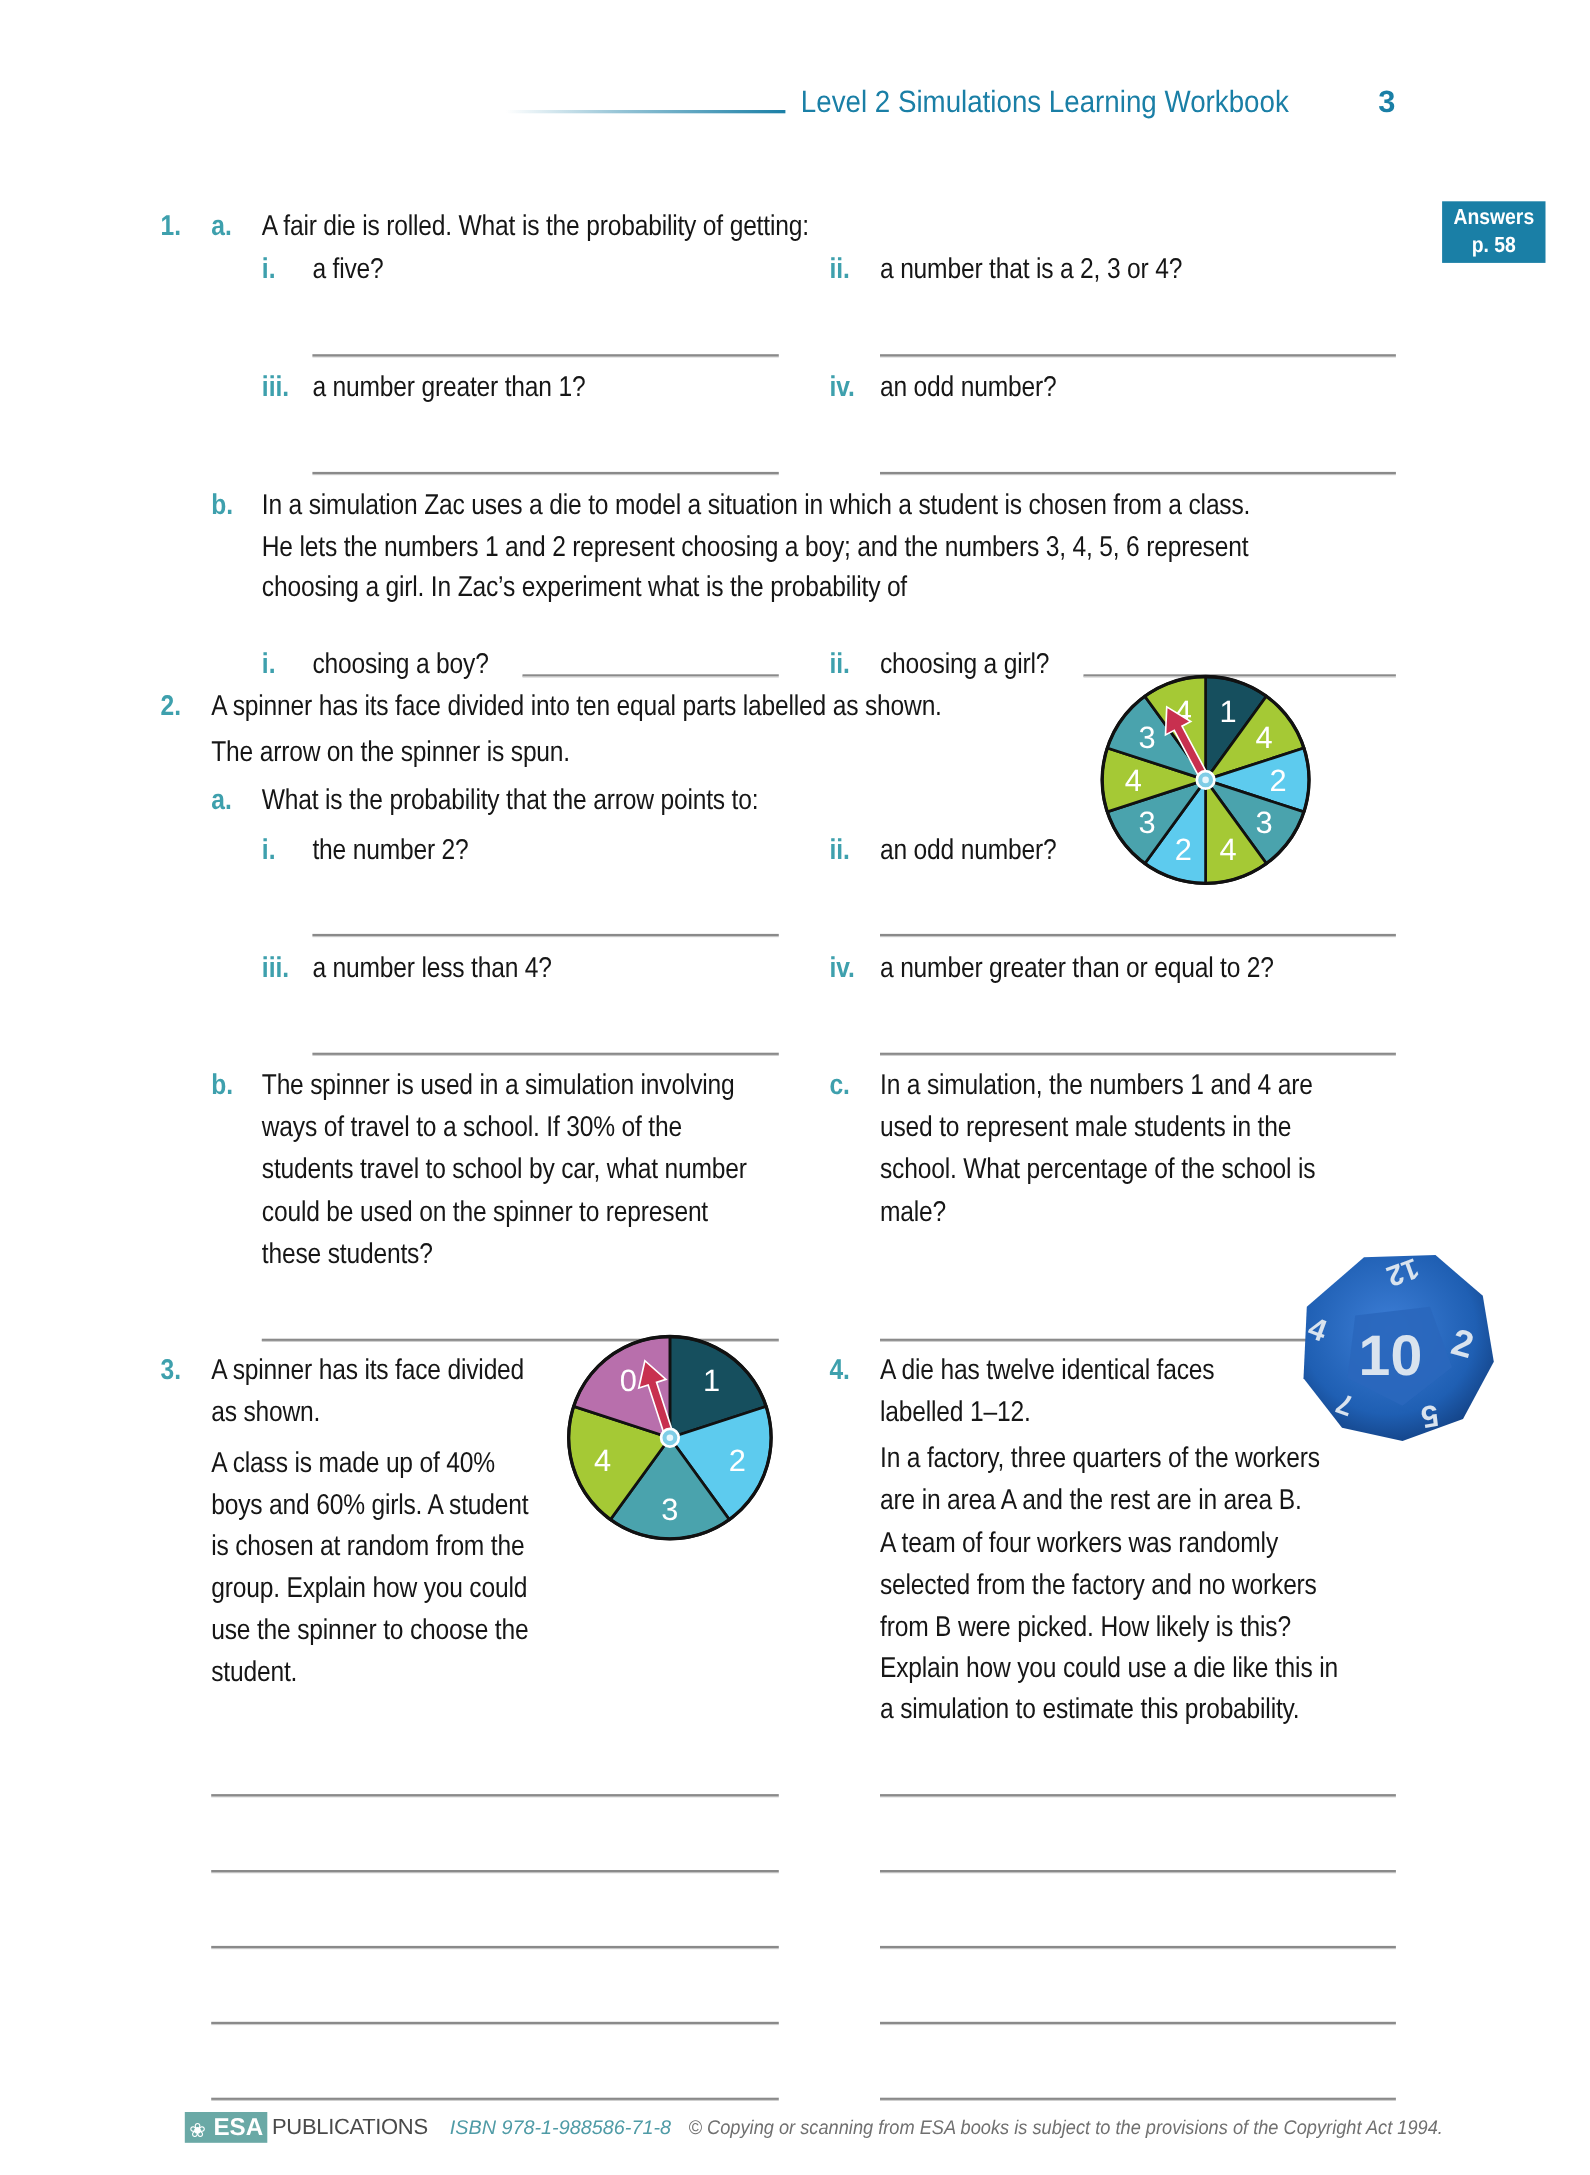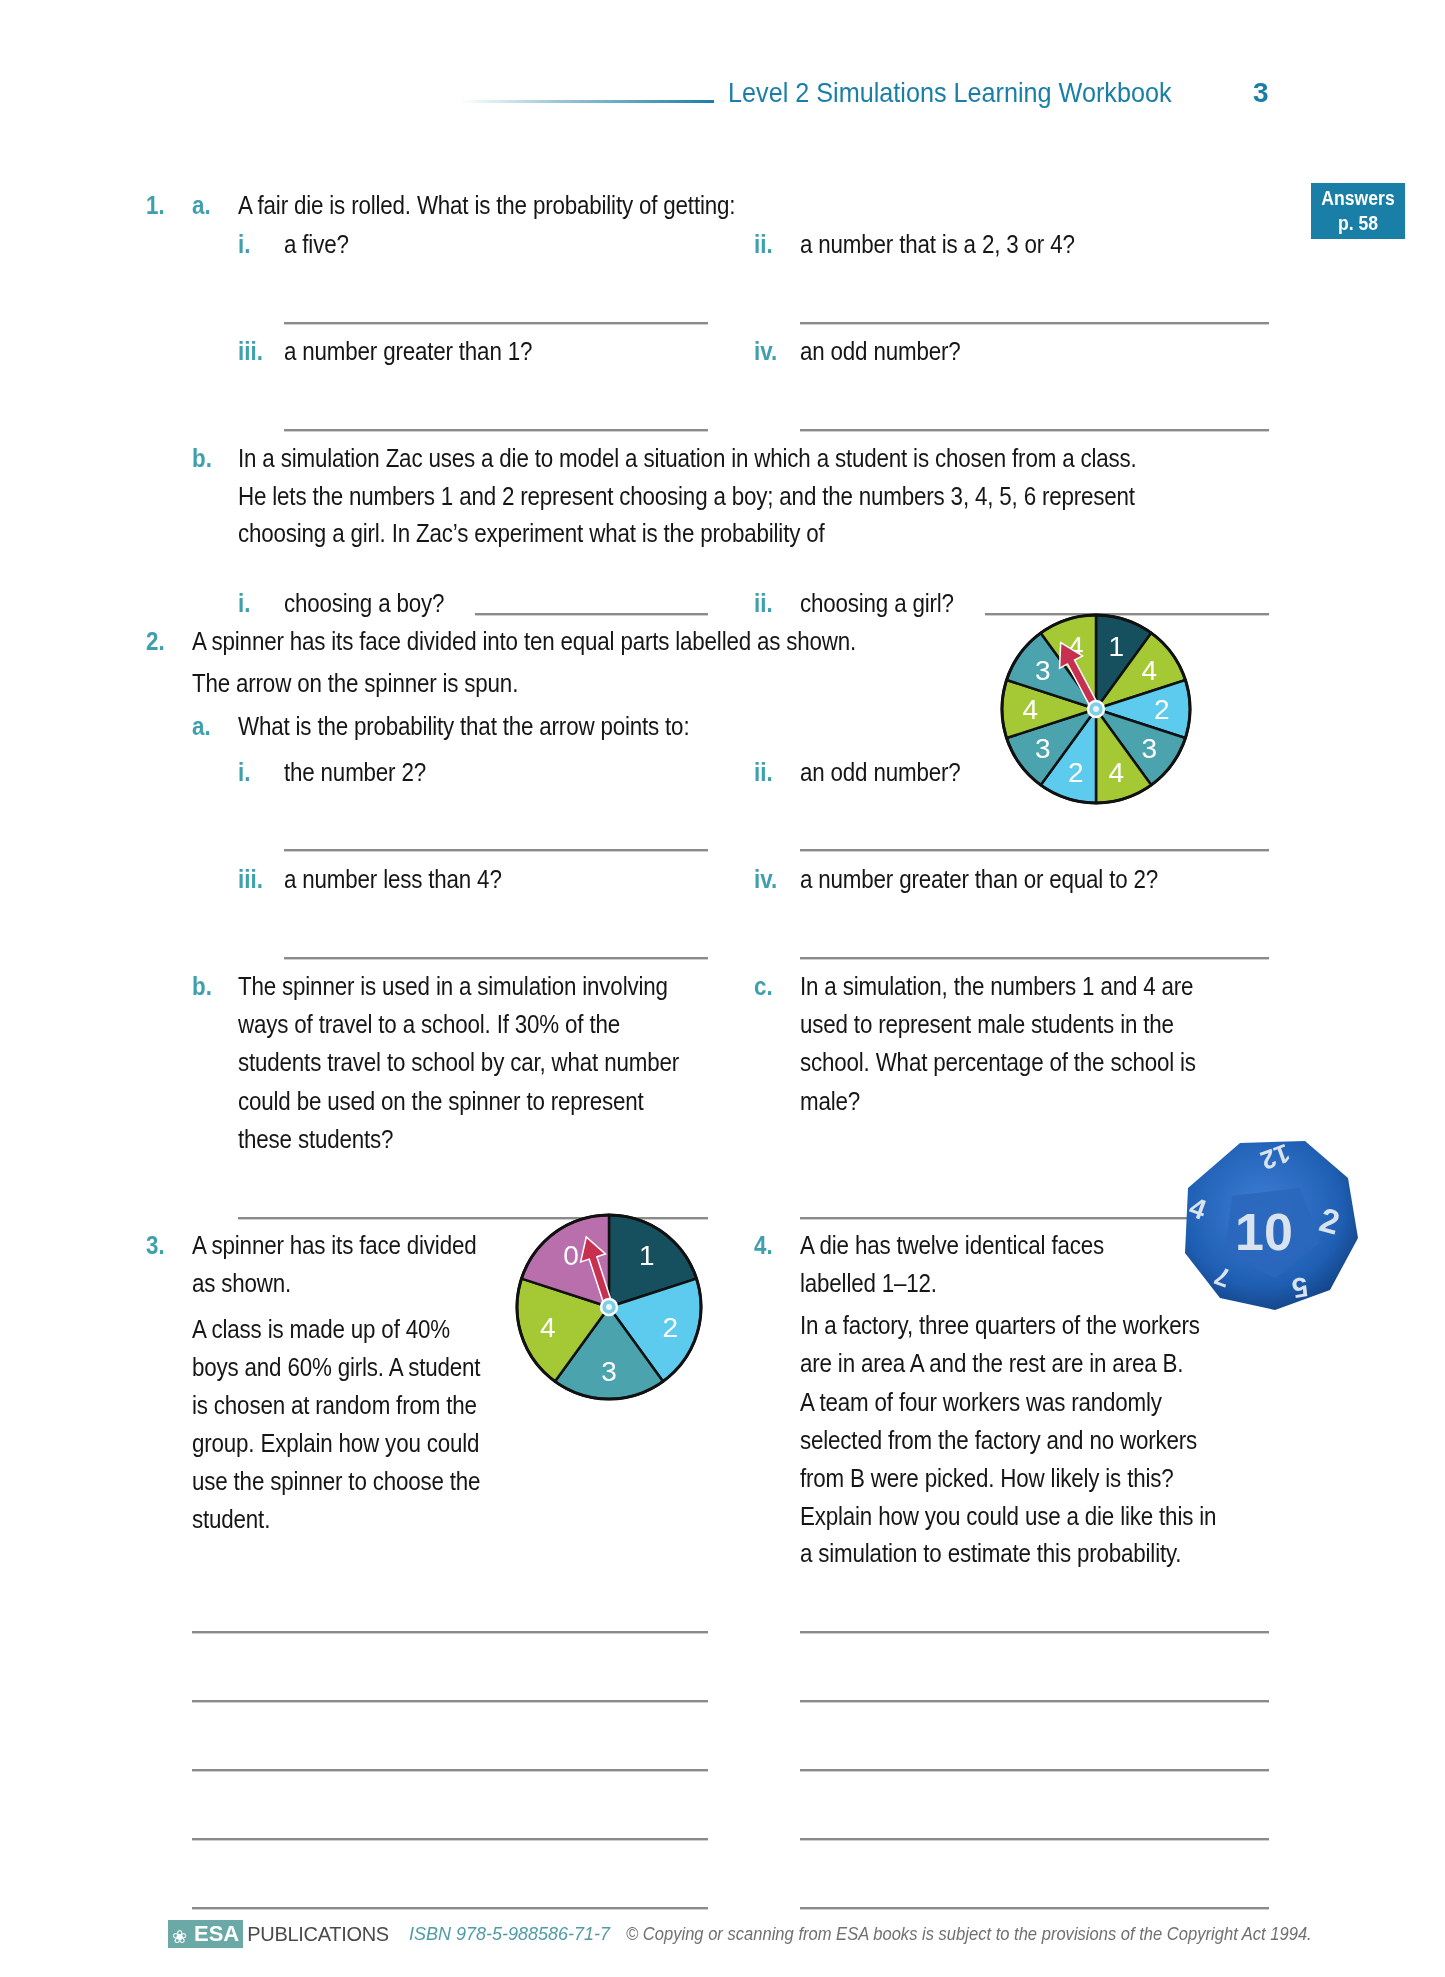--- a/index.html
+++ b/index.html
@@ -212,15 +212,15 @@
   <div class="ans" style="left:800px;top:1838px;width:469px;"></div>
   <div class="ans" style="left:800px;top:1907px;width:469px;"></div>
 </div>
 
 <div class="footer">
   <div class="esa-logo">
     <span class="leaf">❀</span>
     <span>ESA</span>
   </div>
   <span class="pub">PUBLICATIONS</span>
-  <span class="isbn">ISBN 978-5-988586-71-7</span>
+  <span class="isbn">ISBN 978-1-988586-71-8</span>
   <span class="copy">© Copying or scanning from ESA books is subject to the provisions of the Copyright Act 1994.</span>
 </div>
 
 </body></html>

